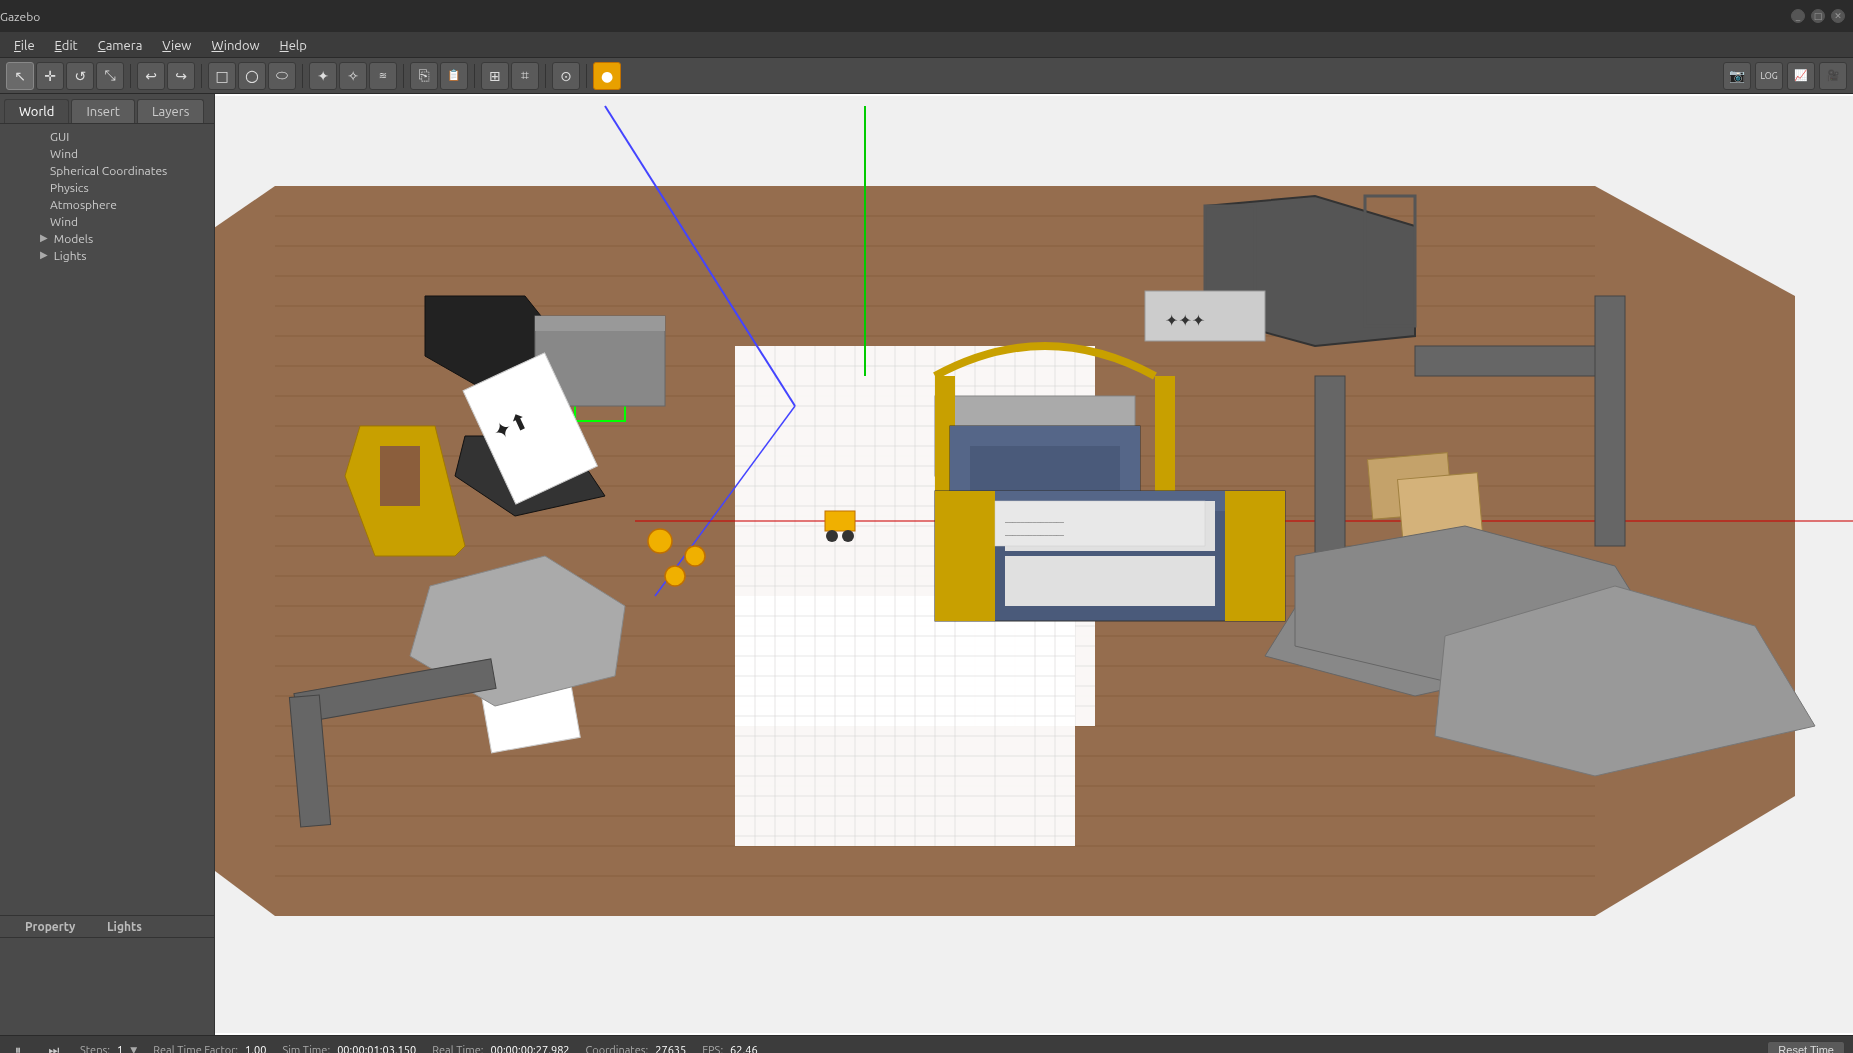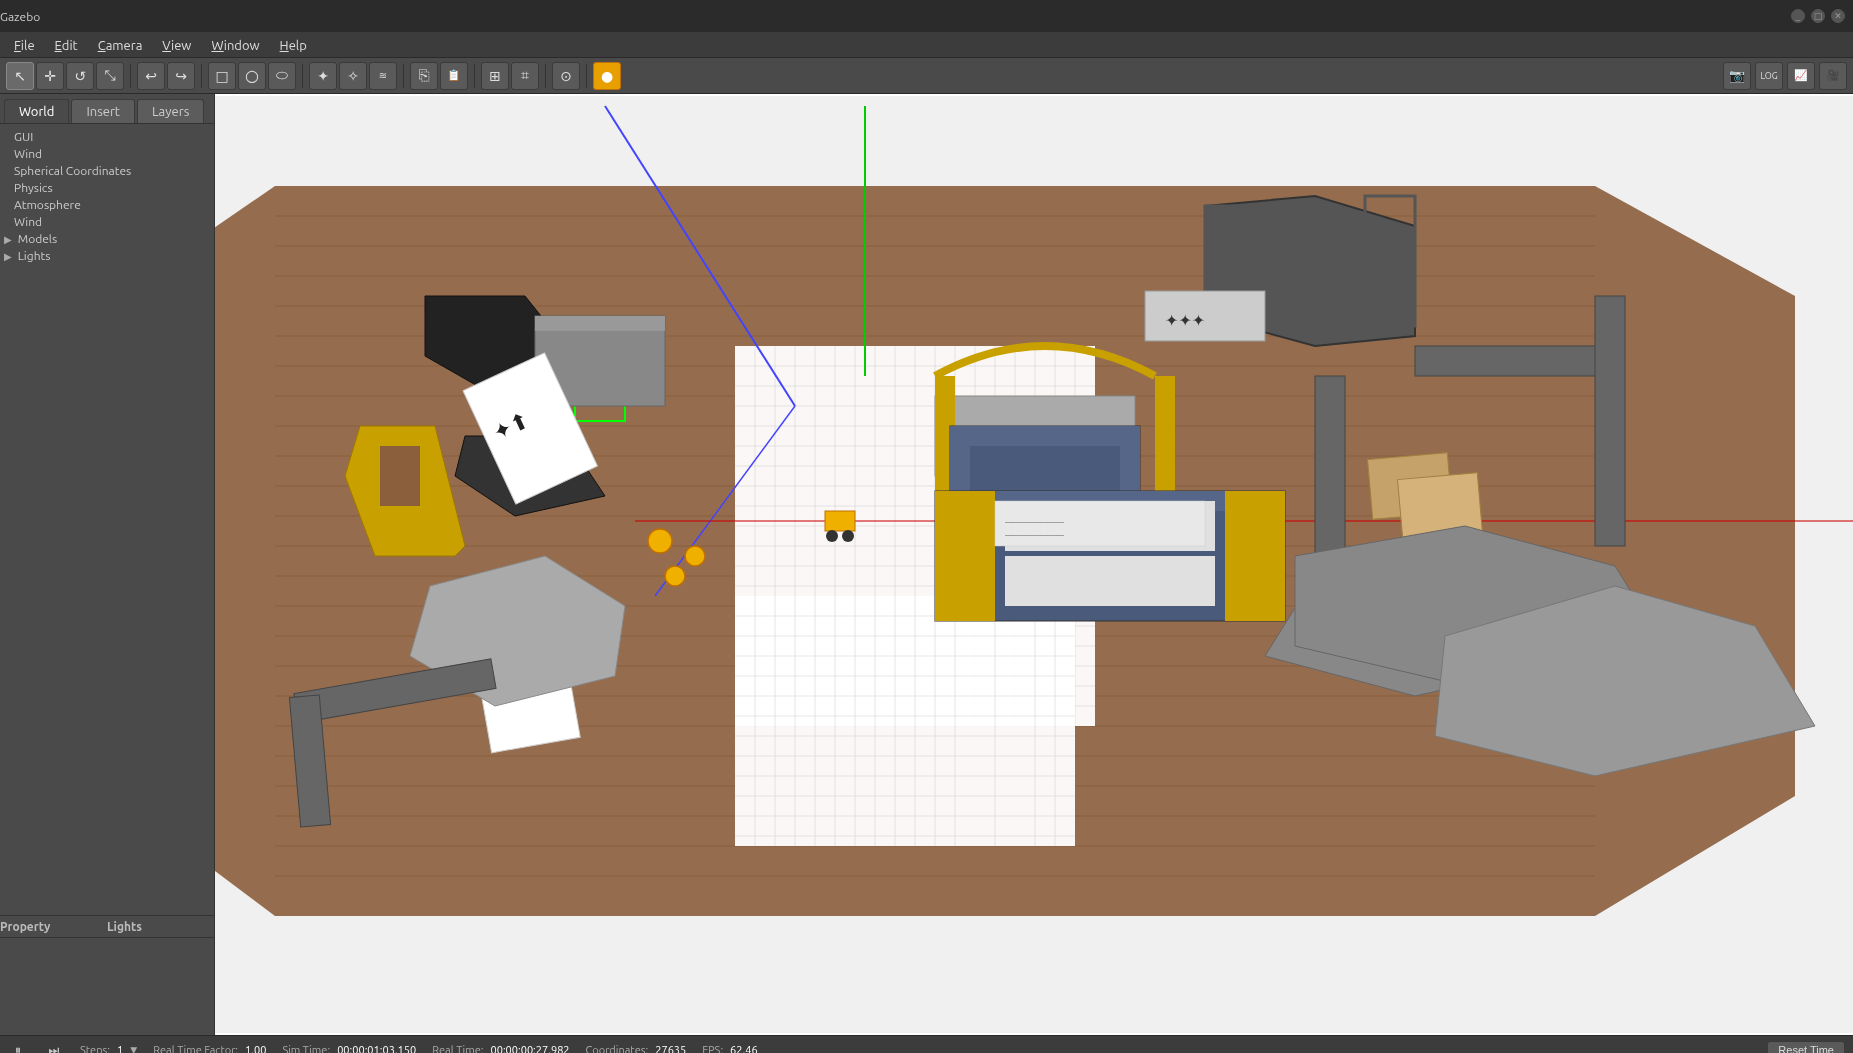--- a/index.html
+++ b/index.html
@@ -130,34 +130,35 @@
       flex: 1;
       padding: 4px 0;
       overflow-y: auto;
     }
     .tree-item {
       padding: 2px 8px 2px 14px;
       cursor: pointer;
       color: #ccc;
       font-size: 12px;
       display: flex;
-      align-items: flex-end;
+      align-items: flex-start;
       gap: 4px;
+      margin-left: 36px;
     }
     .tree-item.has-arrow { padding-left: 4px; }
     .tree-arrow { font-size: 10px; color: #aaa; margin-right: 2px; }
 
     #property-panel {
       height: 120px;
       border-top: 1px solid #333;
       background: #4a4a4a;
     }
     #property-header {
       display: flex;
-      padding: 4px 0;
+      padding: 4px 25px;
       border-bottom: 1px solid #333;
       font-size: 12px;
       color: #bbb;
       font-weight: bold;
     }
     #property-header span:first-child { width: 100px; }
 
     
     #viewport {
       flex: 1;

